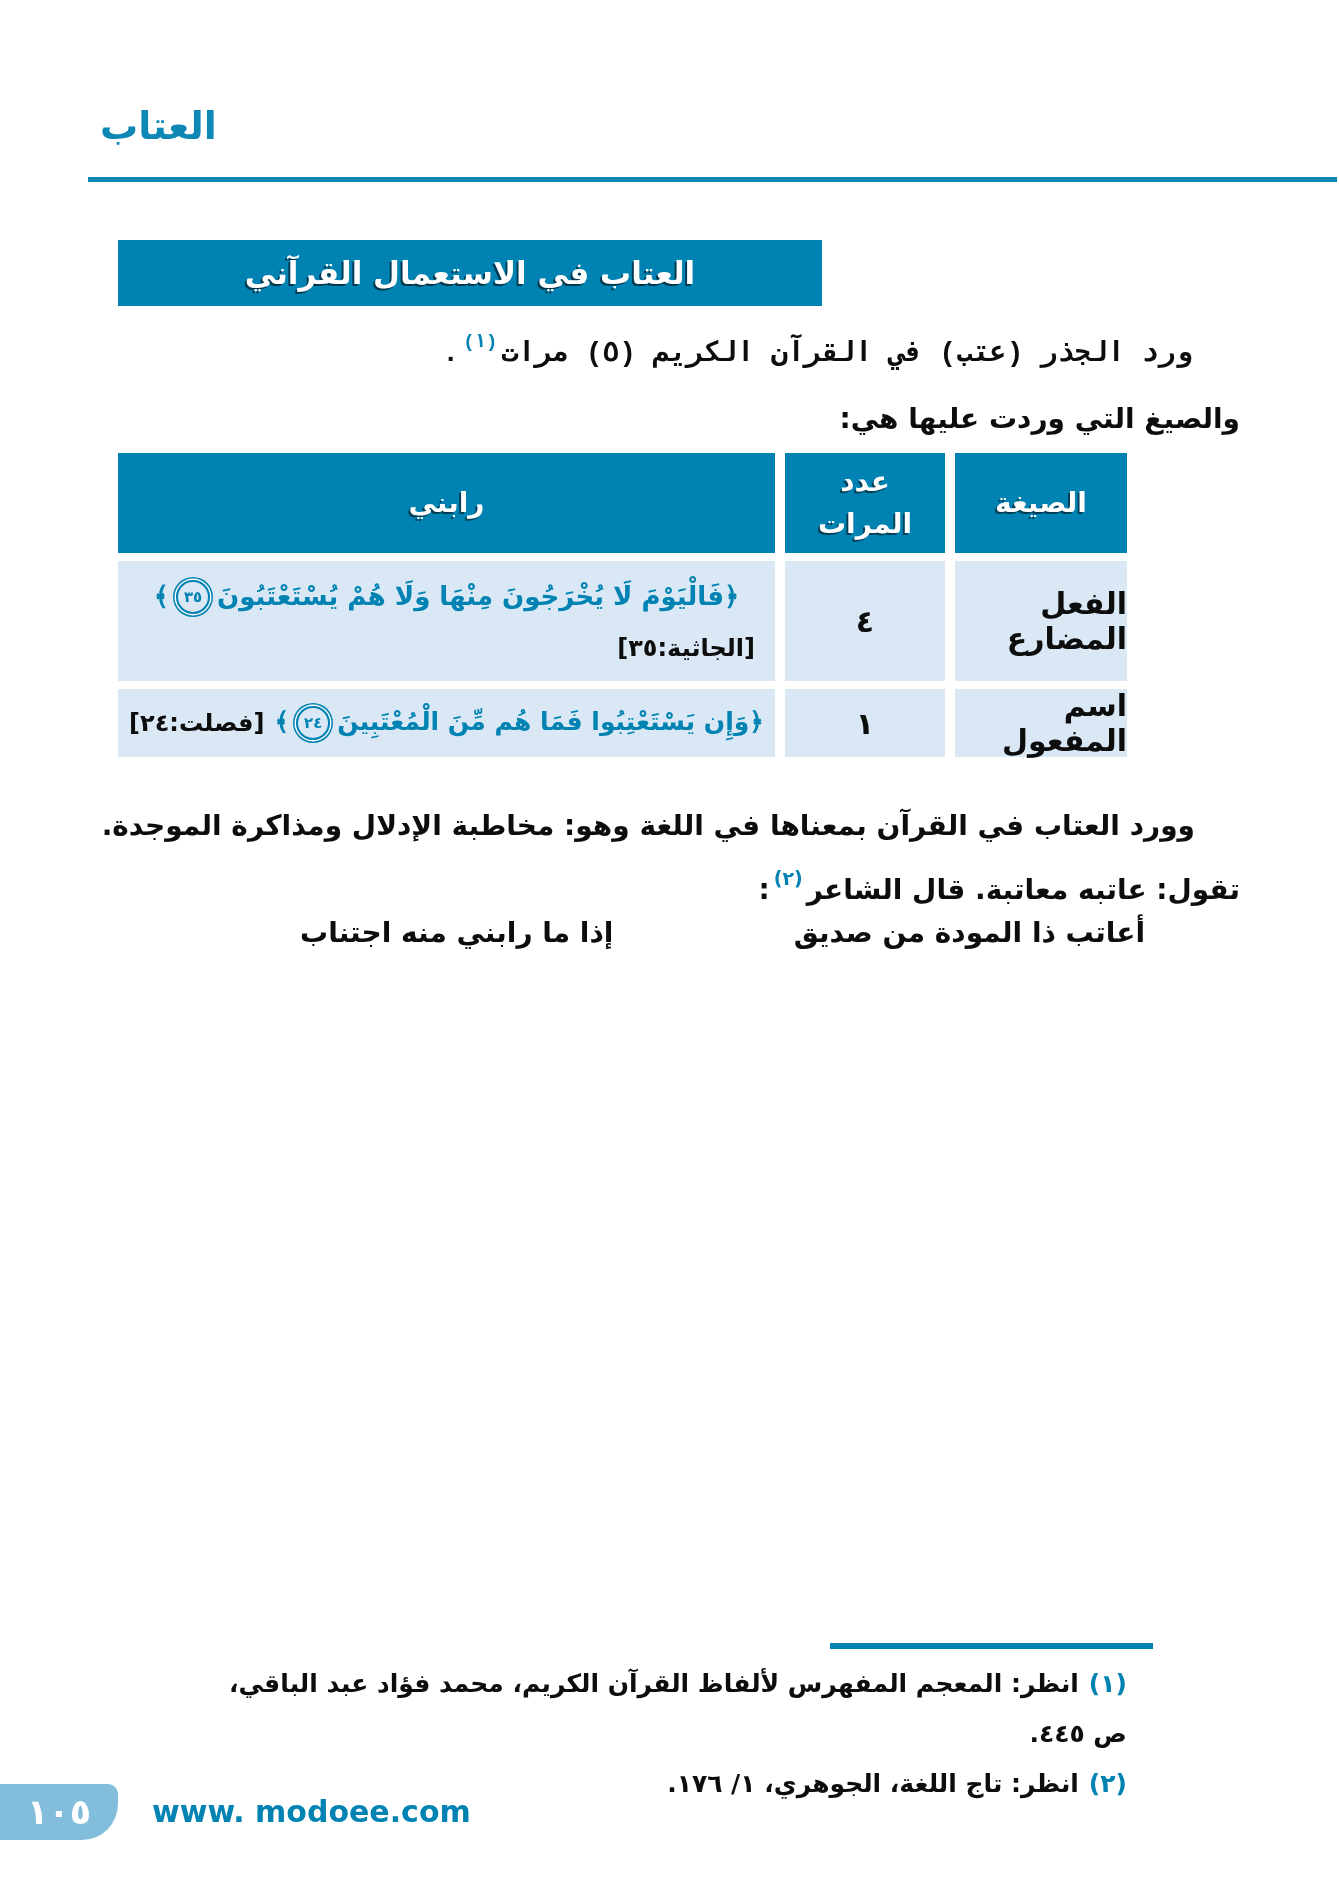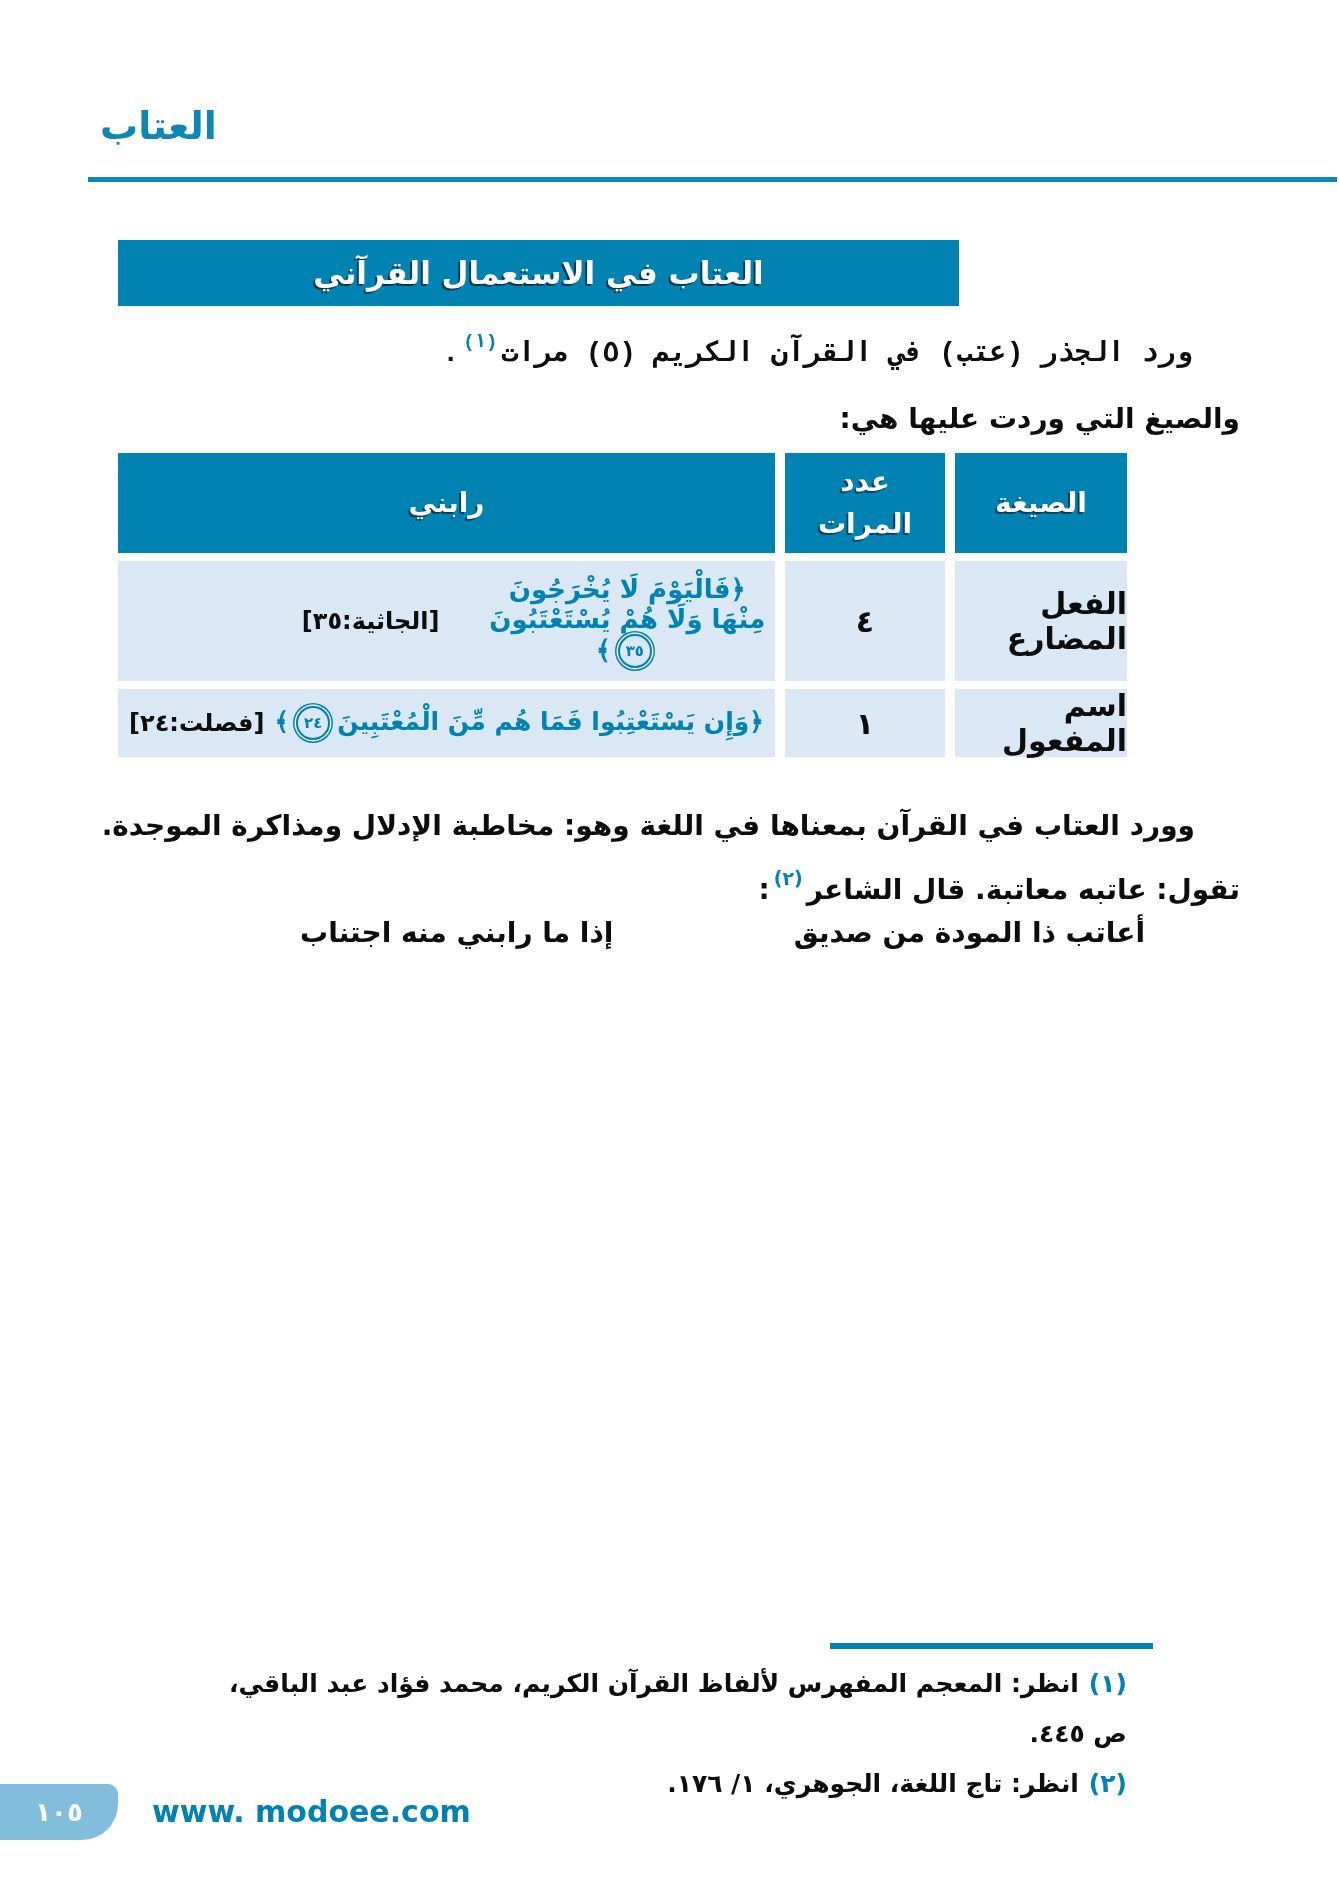--- a/index.html
+++ b/index.html
@@ -20,21 +20,21 @@
   
   .header-title{
     left:100px;top:104px;font-size:38px;font-weight:bold;color:var(--accent2);
   }
   .header-rule{
     left:88px;top:177px;width:1249px;height:5px;background:var(--accent2);
   }
 
   
   .banner{
-    left:118px;top:240px;width:841px;height:66px;background:var(--accent);
+    left:118px;top:240px;width:704px;height:66px;background:var(--accent);
     display:flex;align-items:center;justify-content:center;
   }
   .banner span{
     color:#fff;font-size:31px;font-weight:bold;
     text-shadow:-2px 2px 0 rgba(0,0,0,.55);
   }
 
   
   .intro{
     right:99px;top:314px;width:1145px;direction:rtl;text-align:right;
@@ -56,21 +56,21 @@
   }
   .th{
     background:var(--accent);color:#fff;font-size:28px;font-weight:bold;
     display:flex;flex-direction:column;align-items:center;justify-content:center;
     text-align:center;text-shadow:-2px 2px 0 rgba(0,0,0,.5);line-height:1.5;
   }
   .td{
     background:var(--row-bg);display:flex;align-items:center;justify-content:center;
     font-size:30px;font-weight:bold;color:var(--ink);
   }
-  .td.example{flex-direction:row;gap:20px;}
+  .td.example{flex-direction:column;gap:20px;}
   .verse{color:var(--accent);font-size:26px;font-weight:bold;text-align:center;}
   .ex2 .verse{font-size:25px;}
   .aya{
     display:inline-flex;align-items:center;justify-content:center;
     width:30px;height:30px;border:2px solid var(--accent);border-radius:50%;
     box-shadow:0 0 0 1.5px #fff,0 0 0 3px var(--accent);
     font-size:15px;color:var(--accent);margin:0 7px;vertical-align:middle;
   }
   .citation{color:var(--ink);font-size:24px;font-weight:bold;}
   .ex1 .citation{width:100%;text-align:right;padding-left:0;padding-right:20px;box-sizing:border-box;}
@@ -96,21 +96,21 @@
     right:212px;top:1659px;width:900px;direction:rtl;text-align:right;
     font-size:25px;font-weight:bold;line-height:50px;
   }
   .fn-marker{color:var(--accent);margin-left:10px;}
 
   
   .page-tab{
     left:0;top:1784px;width:118px;height:56px;background:var(--tab-bg);
     border-radius:0 10px 36px 0;
     display:flex;align-items:center;justify-content:center;
-    color:#fff;font-size:26px;font-weight:bold;letter-spacing:7px;
+    color:#fff;font-size:35px;font-weight:bold;letter-spacing:7px;
     padding-left:0;
   }
   .website{
     left:152px;top:1794px;font-size:30px;font-weight:bold;color:var(--accent);
     font-family:"DejaVu Sans",sans-serif;
   }
 </style>
 </head>
 <body>
 

